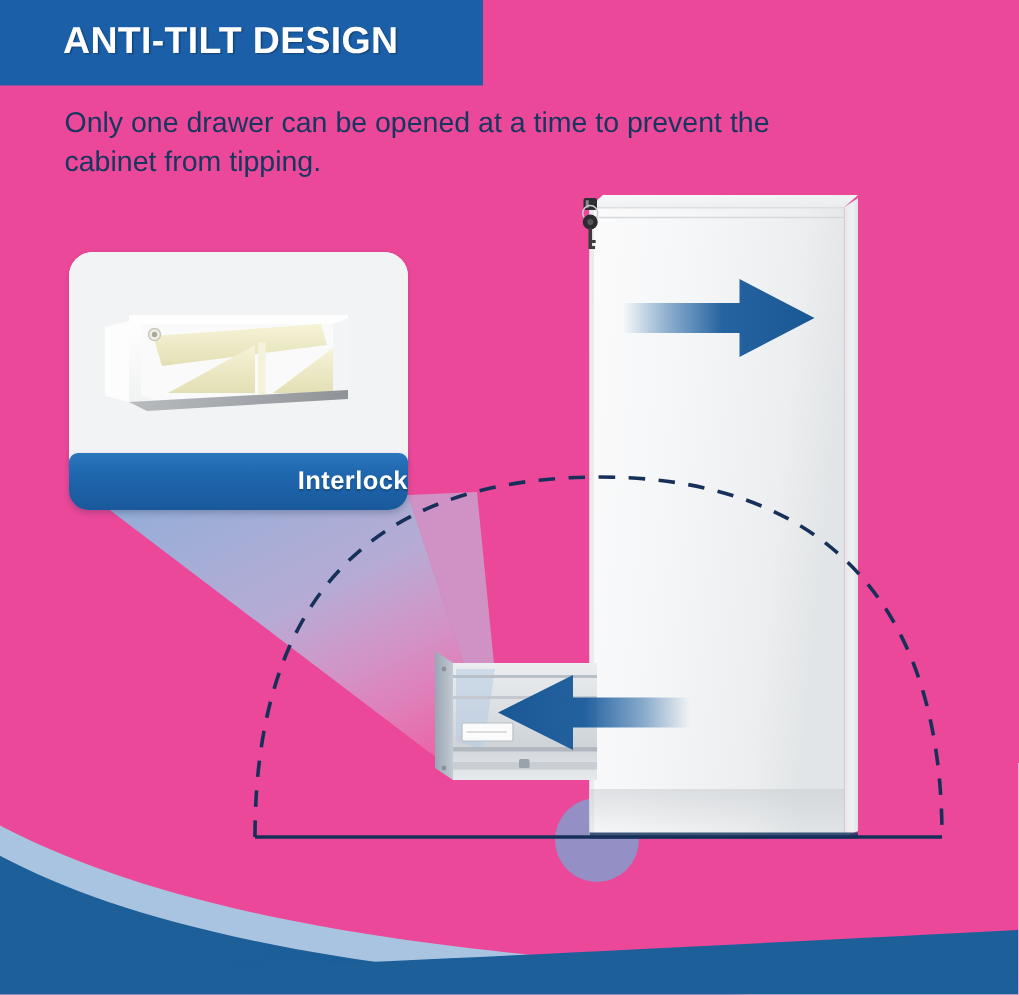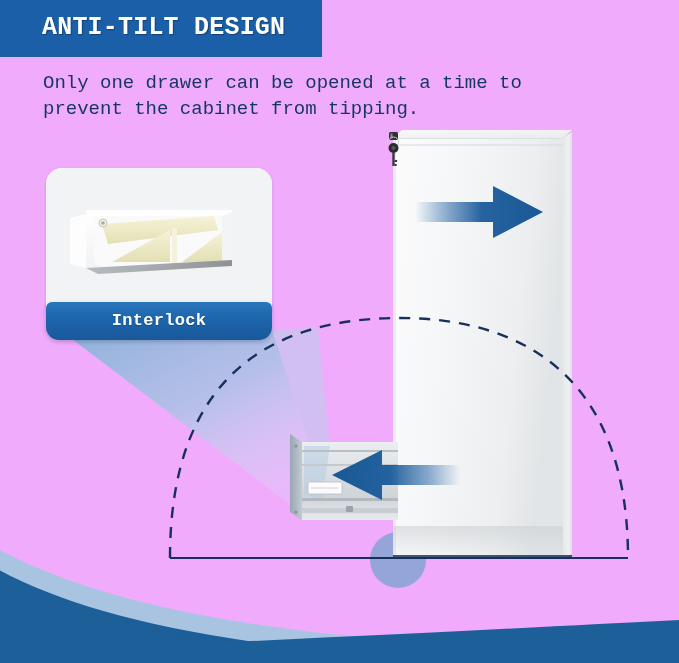--- a/index.html
+++ b/index.html
@@ -8,23 +8,22 @@
     padding: 0;
     background: #ffffff;
   }
   body {
     font-family: "Liberation Sans", sans-serif;
   }
   #stage {
     position: relative;
     width: 679px;
     height: 663px;
-    background: #f0abfc;
+    background: #ec4899;
     overflow: hidden;
-    font-family: Liberation Mono, monospace;
   }
 
   
   .header-banner {
     position: absolute;
     left: 0;
     top: 0;
     width: 322px;
     height: 57px;
     background: #1b5fa8;
@@ -105,21 +104,21 @@
     box-shadow: 0 2px 4px rgba(20,40,70,0.25);
     z-index: 1;
   }
   .interlock-label-text {
     position: absolute;
     left: 0;
     top: 0;
     width: 226px;
     height: 38px;
     line-height: 38px;
-    text-align: center;
+    text-align: right;
     color: #ffffff;
     font-size: 17px;
     font-weight: bold;
     letter-spacing: 0.3px;
     text-shadow: 0 1px 1px rgba(0,0,0,0.22);
   }
 
   
   .cabinet {
     position: absolute;

